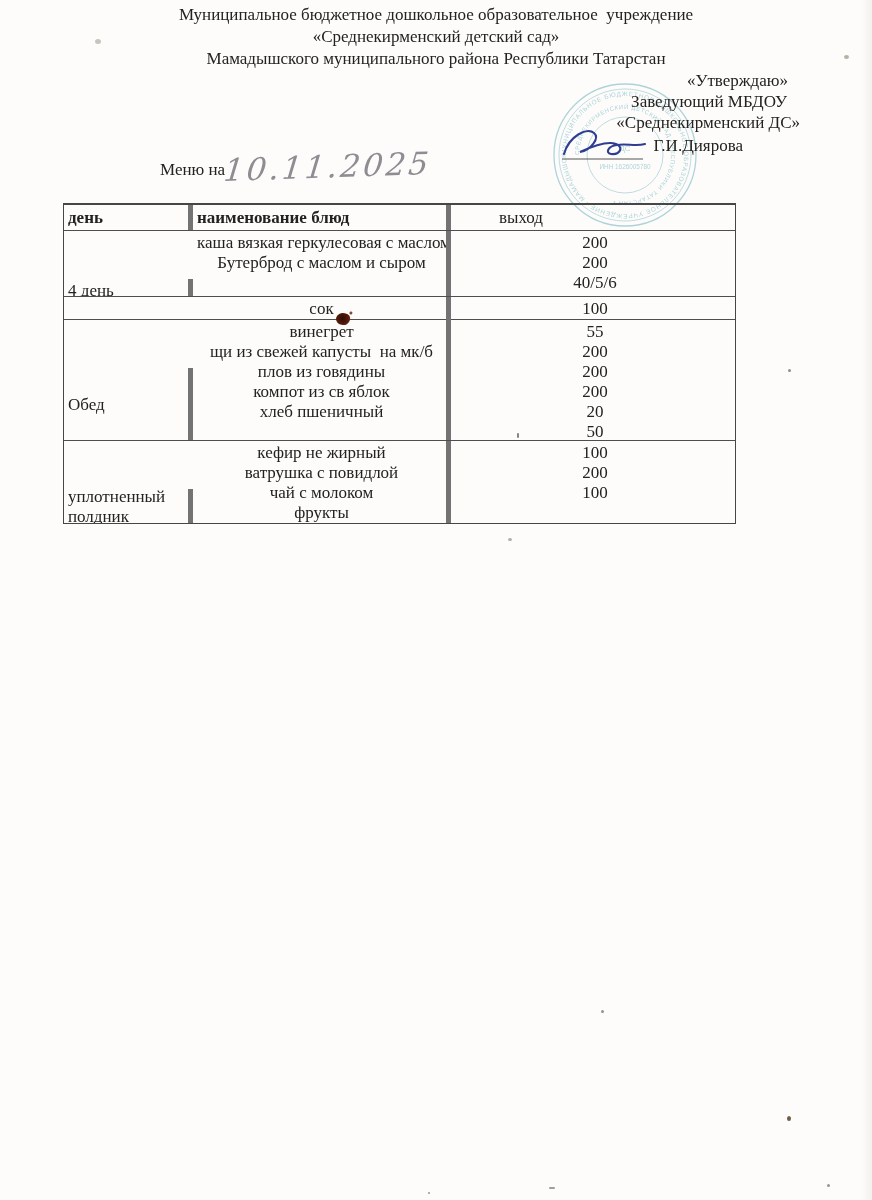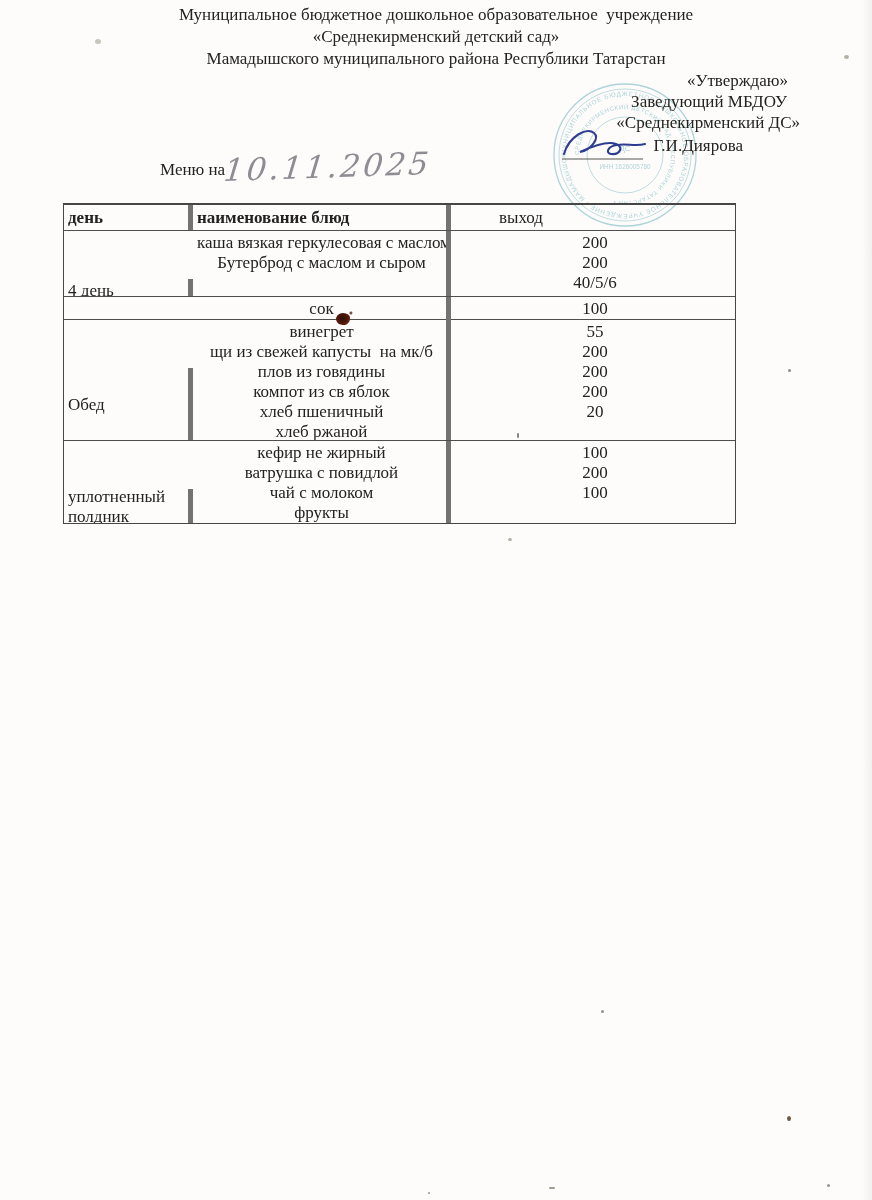--- a/index.html
+++ b/index.html
@@ -150,28 +150,28 @@
       <div class="trow">
         <div class="cell meal">
           <span class="mealtext">Обед</span>
         </div>
         <div class="cell body">
           <div class="line">винегрет</div>
           <div class="line">щи из свежей капусты  на мк/б</div>
           <div class="line">плов из говядины</div>
           <div class="line">компот из св яблок</div>
           <div class="line">хлеб пшеничный</div>
-          <div class="line">хлеб ржаной</div>
         </div>
         <div class="cell body last">
           <div class="line">55</div>
           <div class="line">200</div>
           <div class="line">200</div>
           <div class="line">200</div>
           <div class="line">20</div>
+          <div class="line">50</div>
         </div>
       </div>
       <div class="trow">
         <div class="cell meal">
           <span class="mealtext">уплотненный полдник</span>
         </div>
         <div class="cell body">
           <div class="line">кефир не жирный</div>
           <div class="line">ватрушка с повидлой</div>
           <div class="line">чай с молоком</div>

